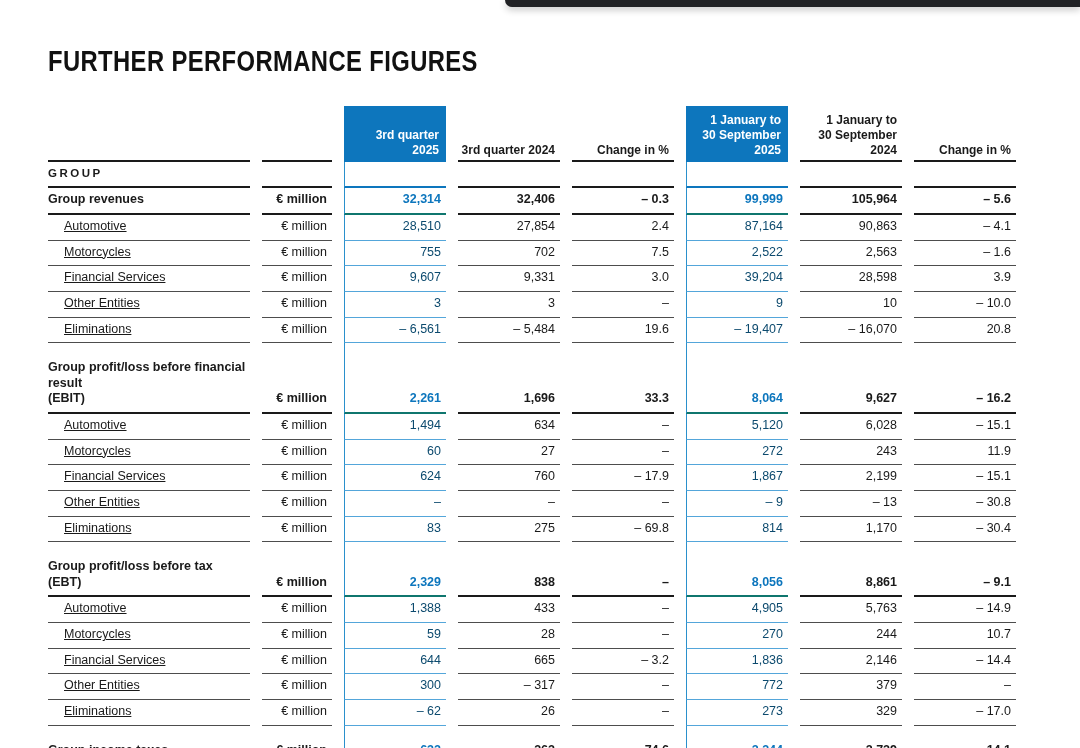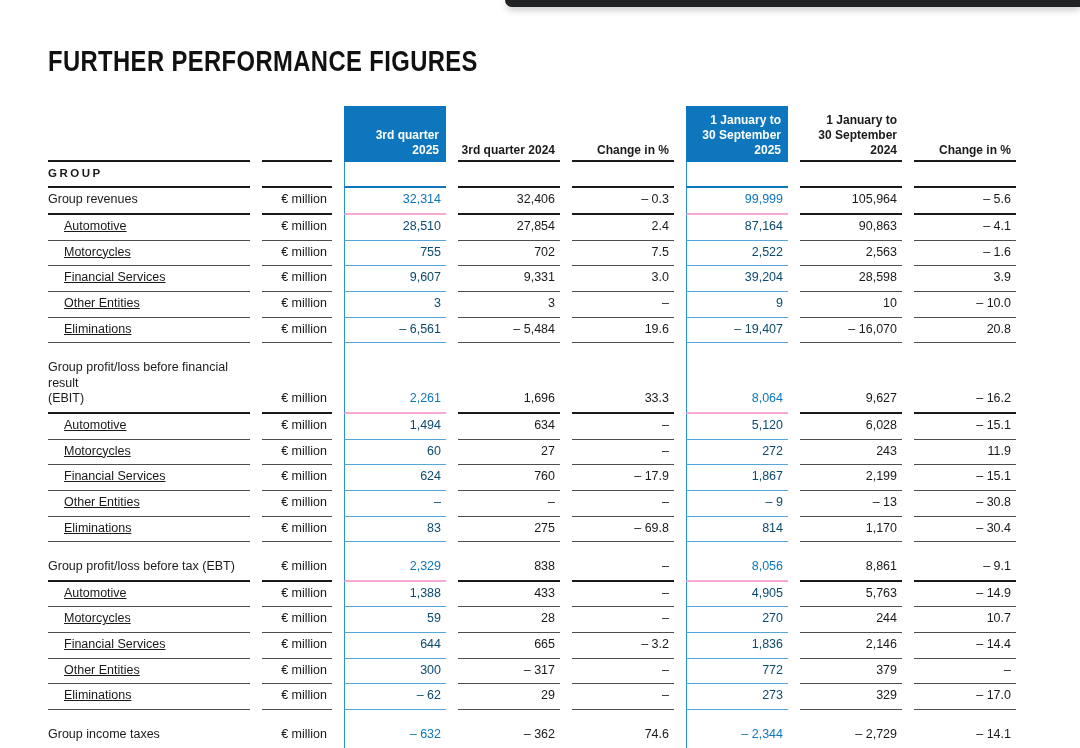--- a/index.html
+++ b/index.html
@@ -34,22 +34,22 @@
     border-left:1px solid #0d76bd;padding-right:7px;
   }
   
   tbody td{vertical-align:bottom;padding:4px 2px 5px 0;}
   tbody td.val{text-align:right;padding-right:5px;}
   tbody td.blue{border-left:1.5px solid #2a90cc;}
   tbody td.lbl{white-space:pre-line;}
   
   tr.section td{border-bottom:2px solid #1a1a1a;}
   tr.section td.section-label{font-weight:700;letter-spacing:2.5px;font-size:11.5px;padding-bottom:6px;}
-  tr.bold td{border-bottom:2px solid #1a1a1a;font-weight:400;}
-  tr.bold td.blue{border-bottom:2px solid #f9a8d4;margin-left:28px;}
+  tr.bold td{border-bottom:2px solid #1a1a1a;font-weight:700;}
+  tr.bold td.blue{border-bottom:2px solid #0f766e;margin-left:28px;}
   tr.bold td.blue.val{color:#0d76bd;}
   tr.sub td{border-bottom:1px solid #4d4d4d;}
   tr.sub td.blue{border-bottom:1px solid #54a6da;}
   tr.sub td.blue.val{color:#0c4a6e;}
   tr.sub td.lbl{padding-left:16px;text-decoration:underline;}
   tr.spacer td{border-bottom:none;height:13px;padding:0;}
   tr.section td.blue{border-bottom:2px solid #0d76bd;}
 </style>
 </head>
 <body>
@@ -282,21 +282,21 @@
         <td class="val">– 317</td>
         <td class="val">–</td>
         <td class="val blue">772</td>
         <td class="val">379</td>
         <td class="val">–</td>
       </tr>
       <tr class="sub">
         <td class="lbl">Eliminations</td>
         <td class="val unit">€ million</td>
         <td class="val blue">– 62</td>
-        <td class="val">29</td>
+        <td class="val">26</td>
         <td class="val">–</td>
         <td class="val blue">273</td>
         <td class="val">329</td>
         <td class="val">– 17.0</td>
       </tr>
       <tr class="spacer">
         <td></td>
         <td></td>
         <td class="blue"></td>
         <td></td>

